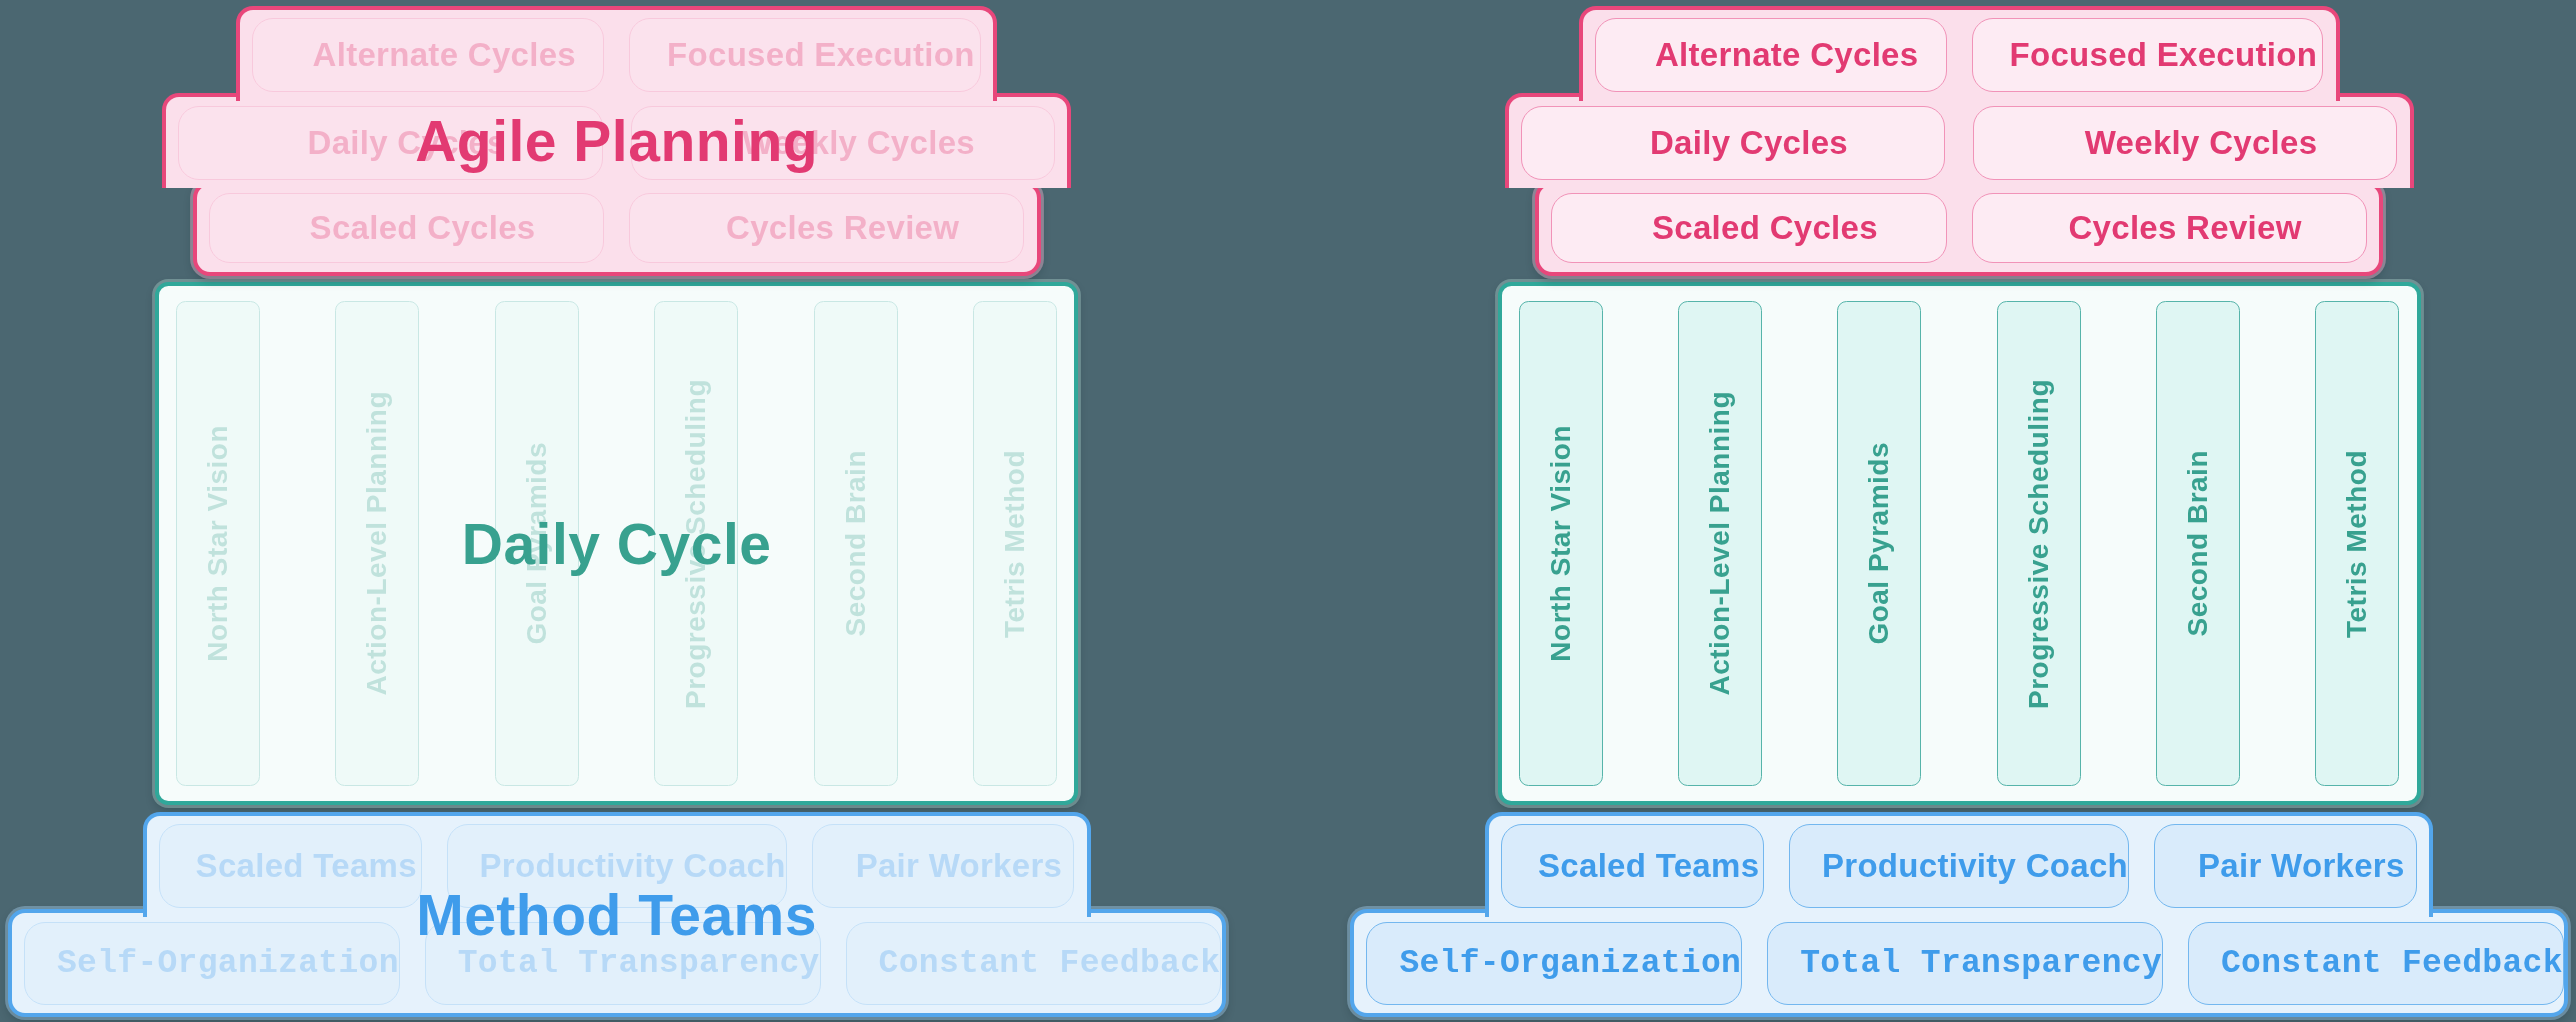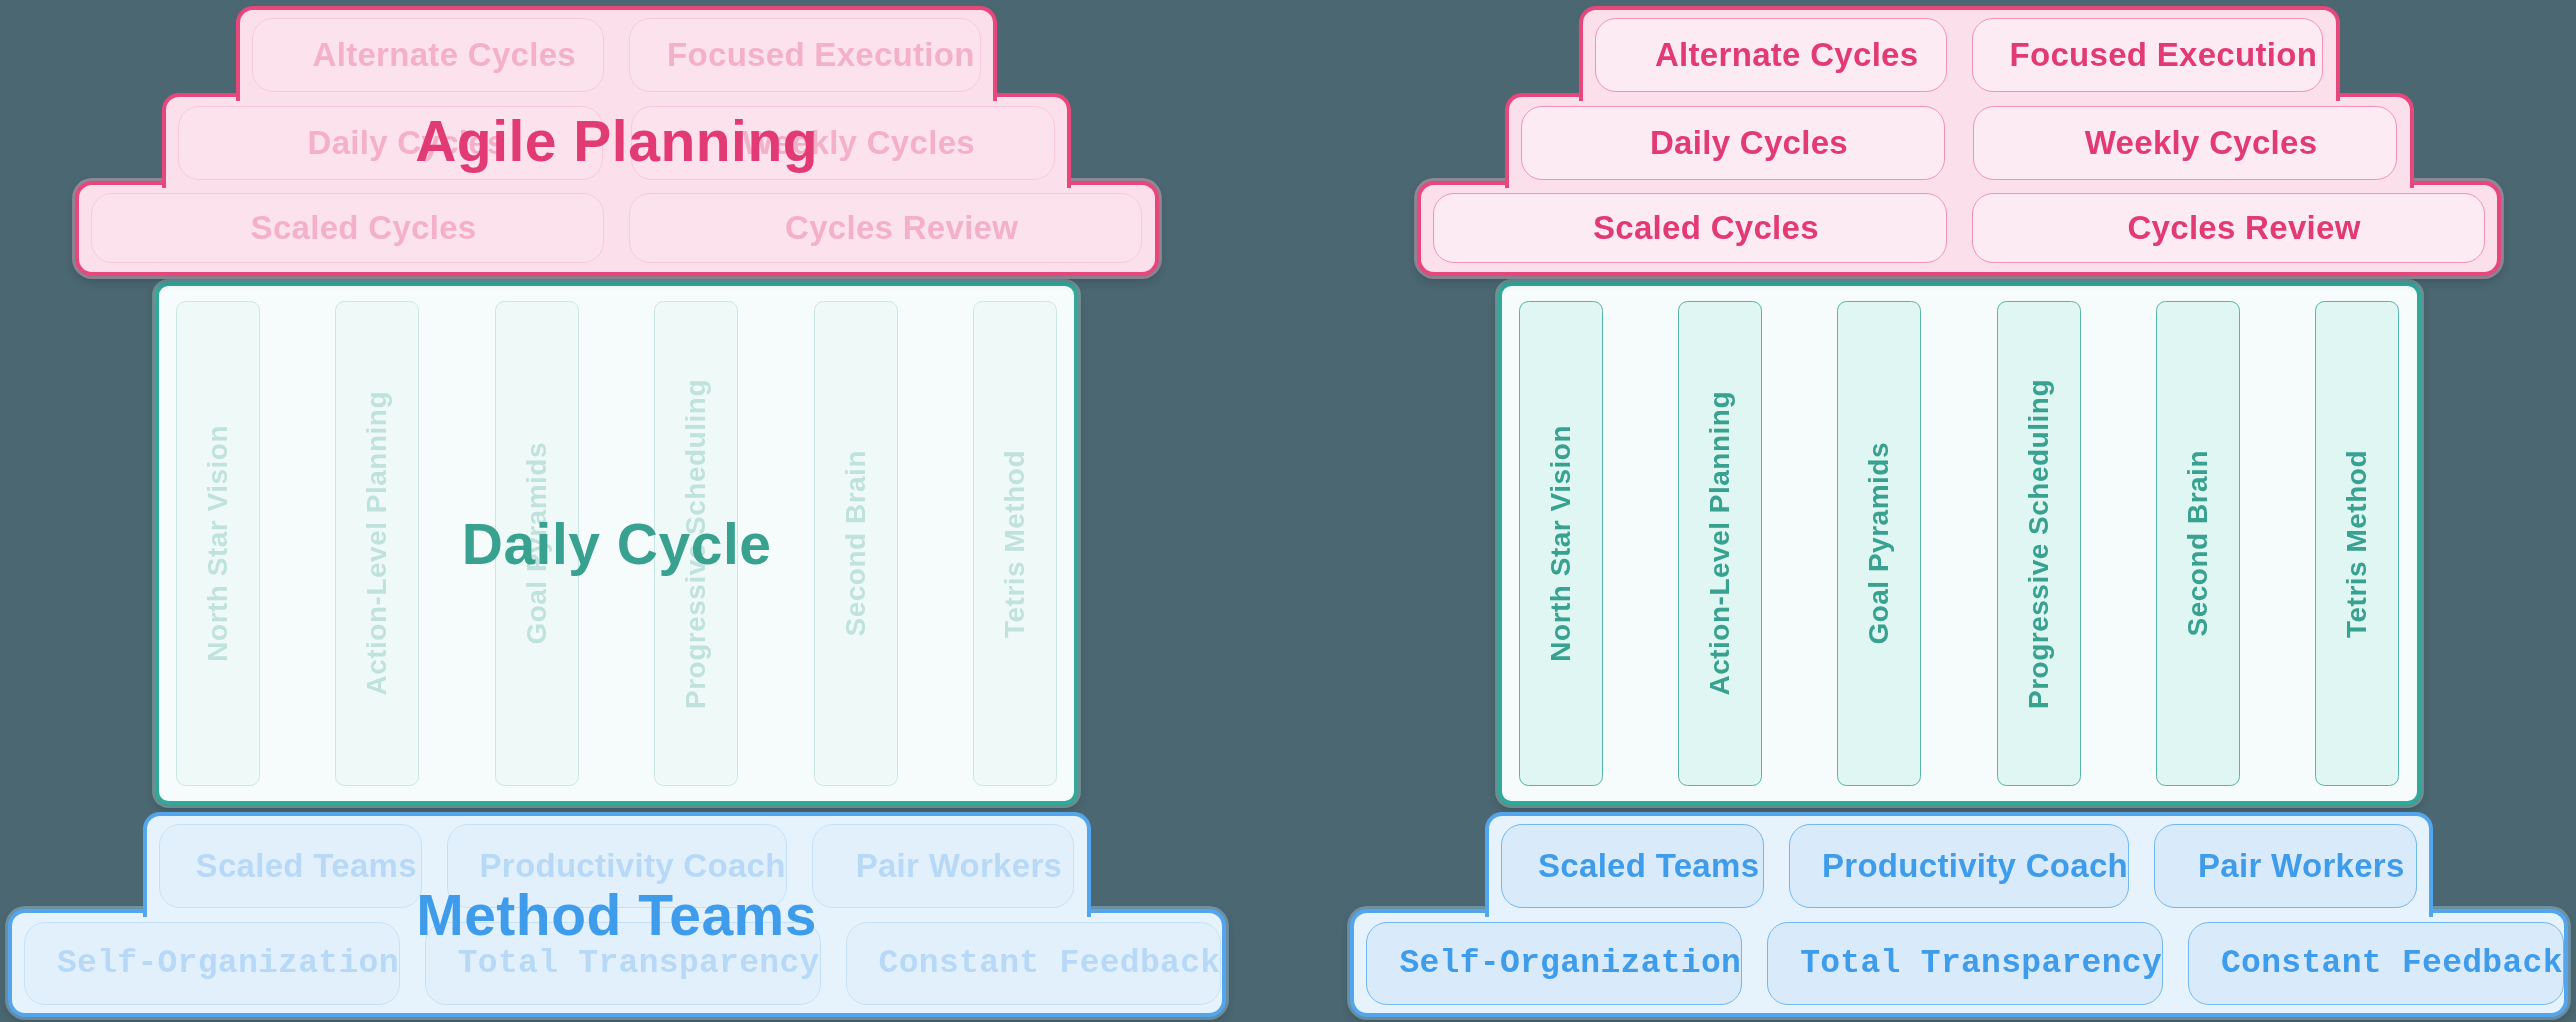--- a/index.html
+++ b/index.html
@@ -34,21 +34,21 @@
   }
   
   .step.pk{
     background:var(--pink-fill);
     border:4.8px solid var(--pink-border);
     height:95px;
     padding:8.6px 12.4px;
   }
   .step.pk1{width:761px;z-index:3;border-bottom:none;border-radius:17px 17px 0 0;}
   .step.pk2{width:909px;z-index:2;margin-top:-7.6px;border-bottom:none;border-radius:17px 17px 0 0;gap:28px;}
-  .step.pk3{width:1084px;z-index:1;margin-top:-7.6px;border-radius:17px;
+  .step.pk3{width:848px;z-index:1;margin-top:-7.6px;border-radius:17px;
             box-shadow:0 0 0 2.9px rgba(250,190,214,.40), 0 4.8px 9.5px rgba(15,35,40,.28);}
   
   .step.bl{
     background:var(--blue-fill);
     border:4.8px solid var(--blue-border);
     padding:8.6px 12.4px;
   }
   .step.bl1{width:948px;height:105px;z-index:2;border-bottom:none;border-radius:17px 17px 0 0;}
   .step.bl2{width:1218px;height:108px;z-index:1;margin-top:-7.6px;border-radius:17px;
             box-shadow:0 0 0 2.9px rgba(170,212,245,.40), 0 4.8px 9.5px rgba(15,35,40,.28);font-family:Liberation Mono, monospace;}

